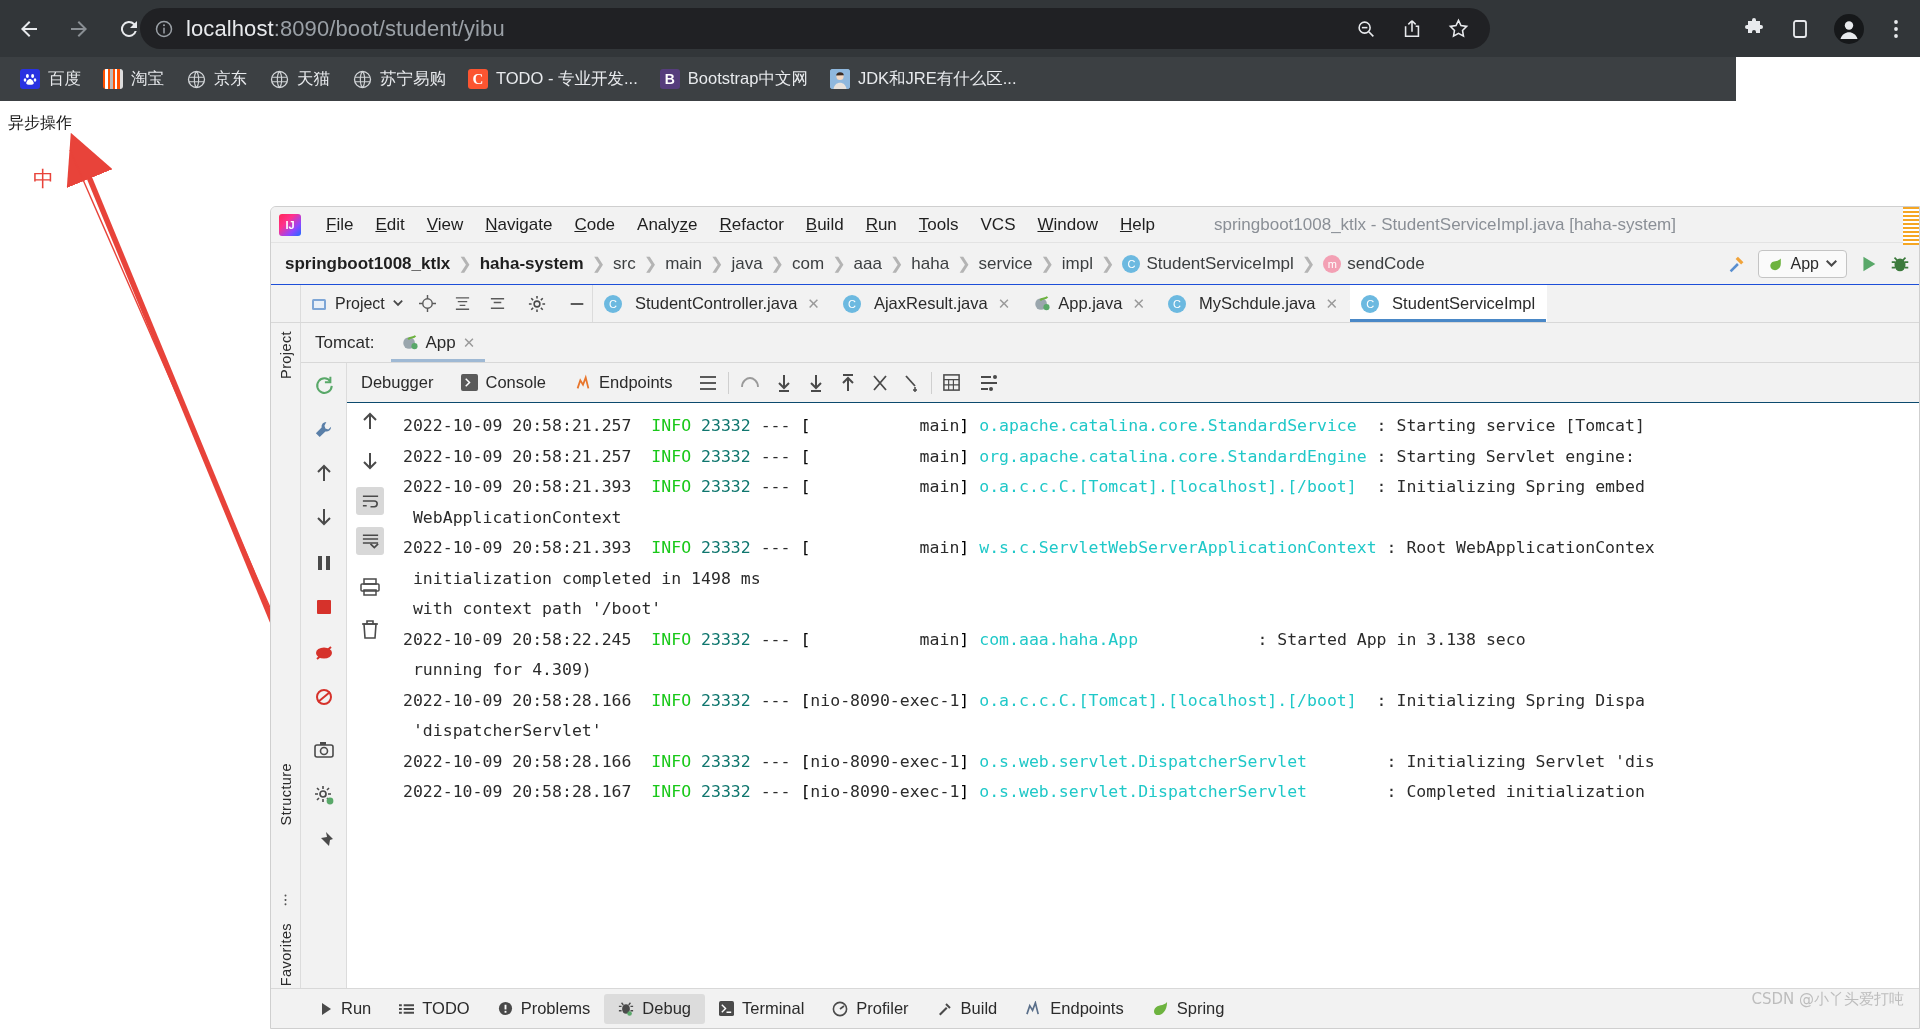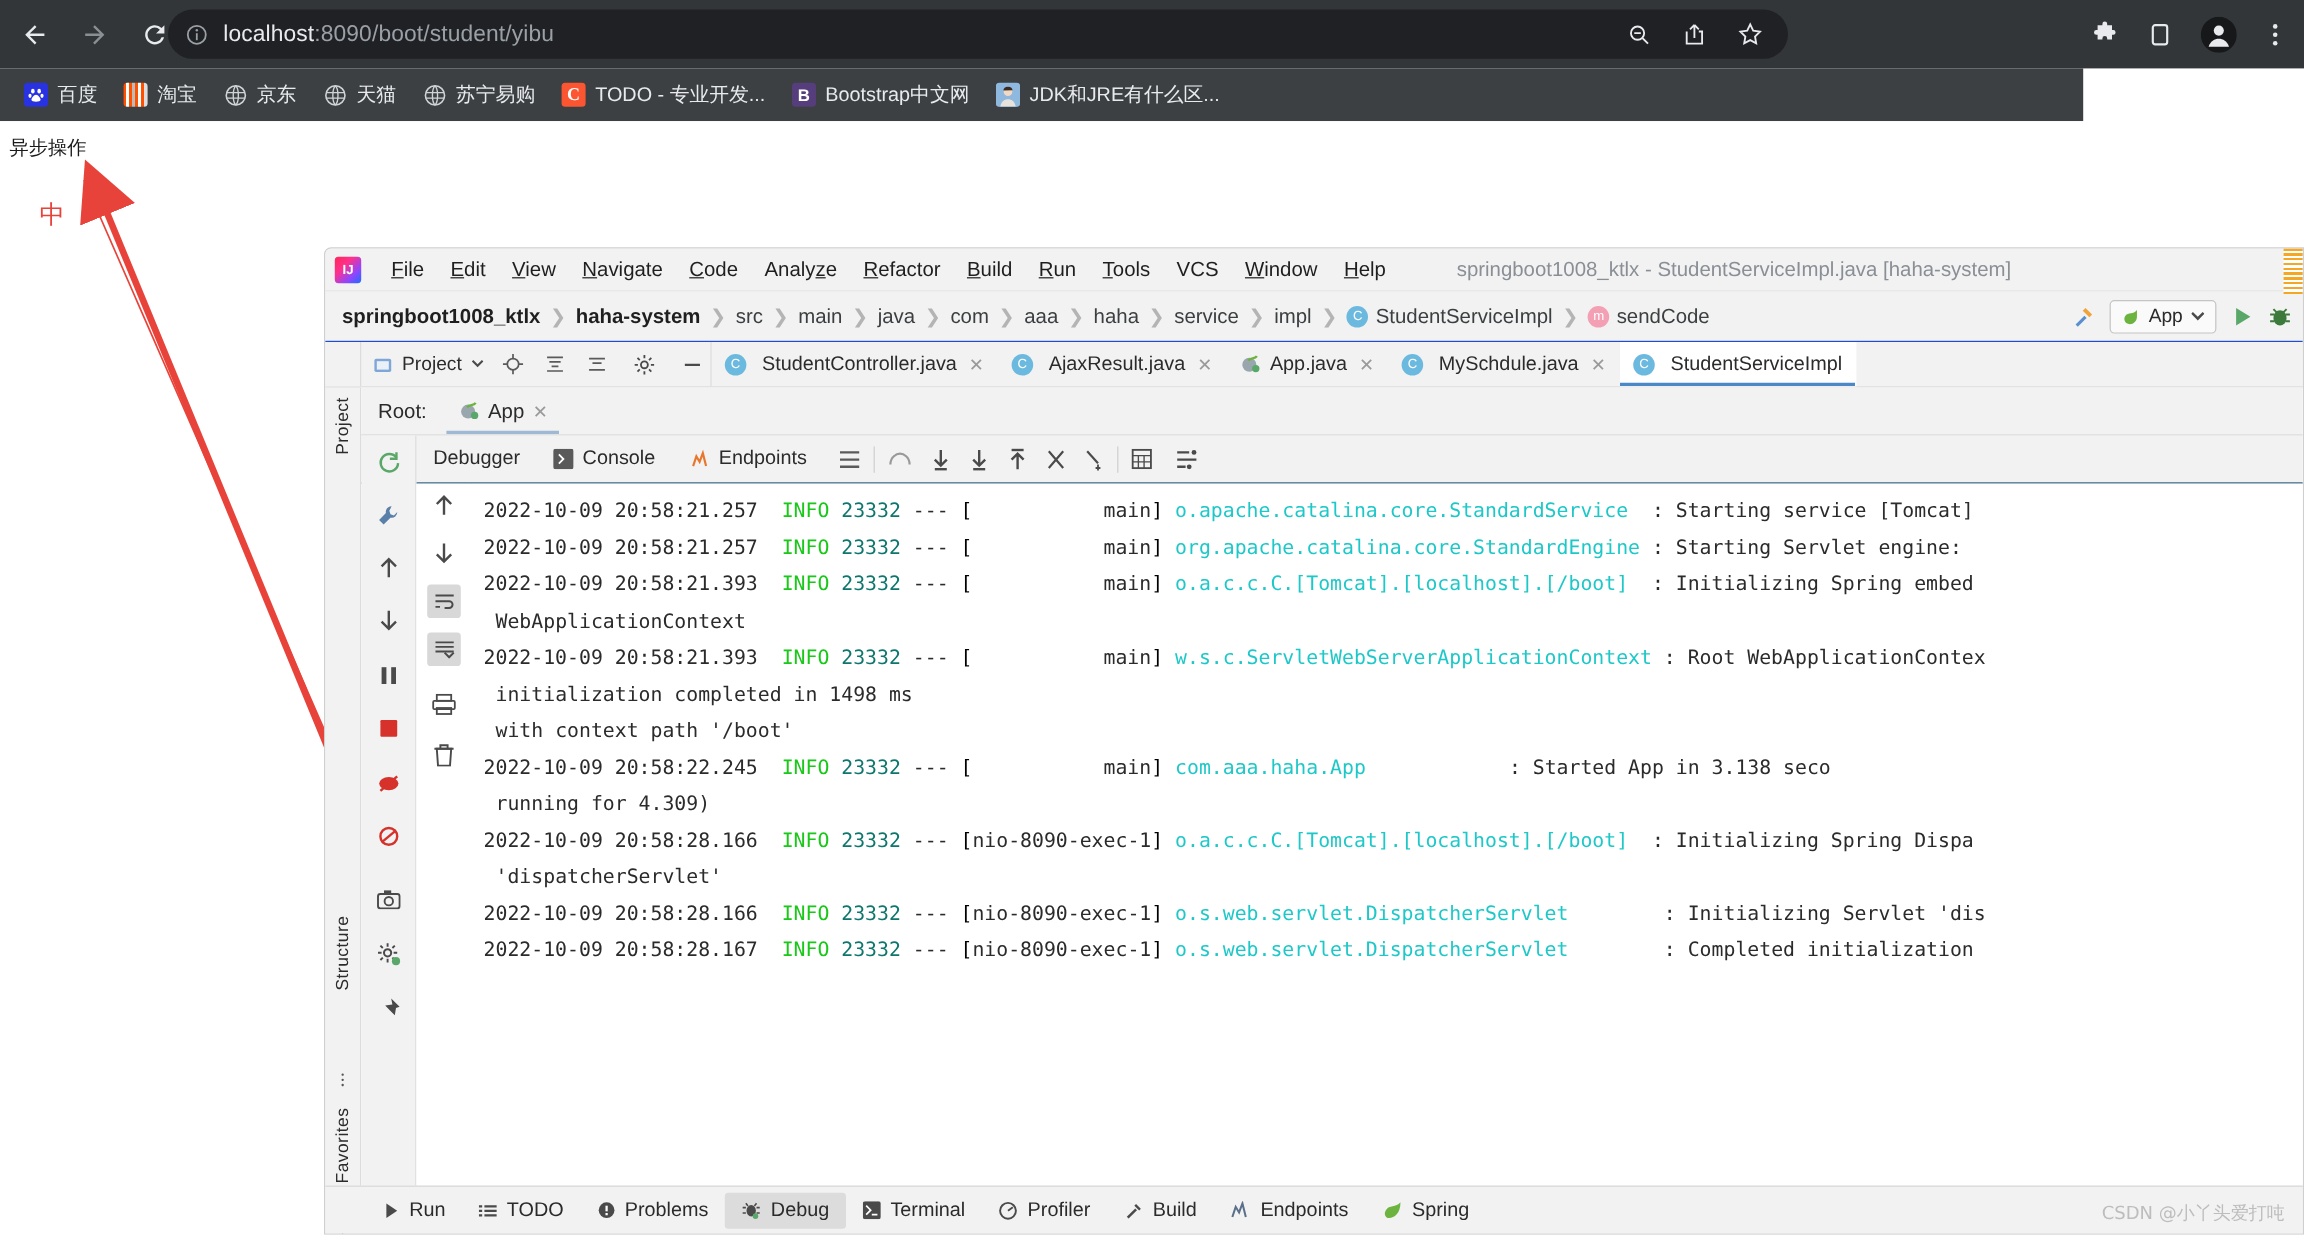--- a/index.html
+++ b/index.html
@@ -25,21 +25,21 @@
   .nav-btn svg { display: block; }
   .omnibox {
     position: absolute; left: 140px; top: 8px;
     width: 1350px; height: 41px;
     background: #202124; border-radius: 21px;
     display: flex; align-items: center; padding: 0 14px;
   }
   .omnibox .info-icon { margin-right: 12px; display: flex; }
   .url-text {
     font-family: "Liberation Sans", sans-serif;
-    font-size: 19px; color: #9aa0a6; letter-spacing: .1px;
+    font-size: 22px; color: #9aa0a6; letter-spacing: .1px;
     white-space: nowrap;
   }
   .url-text b { color: #e8eaed; font-weight: 400; }
   .omni-actions {
     position: absolute; right: 20px; top: 0; height: 41px;
     display: flex; align-items: center; gap: 24px;
   }
   .tool-icons {
     position: absolute; right: 14px; top: 8px; height: 41px;
     display: flex; align-items: center; gap: 22px;
@@ -280,21 +280,21 @@
     display: flex; align-items: center; padding-left: 34px;
   }
   .sb-item {
     display: flex; align-items: center; gap: 8px; padding: 0 14px;
     height: 30px; font-size: 16.5px; color: #2b2b2b; white-space: nowrap;
     font-family: "Liberation Sans", sans-serif;
   }
   .sb-item.active { background: #dcdcdc; border-radius: 3px; }
 
   .watermark {
-    position: absolute; right: 16px; bottom: 8px;
+    position: absolute; right: 16px; bottom: 20px;
     font-size: 15px; color: #bdbdbd; white-space: nowrap;
     font-family: "DejaVu Sans", sans-serif;
   }
   .ico { display: inline-flex; align-items: center; justify-content: center; flex: none; }
 </style>
 </head>
 <body>
 
 <div id="root">
 
@@ -633,21 +633,21 @@
       <span class="vlabel" style="top:8px">Project</span>
       <span class="vlabel" style="top:440px">Structure</span>
       <span class="vlabel" style="top:600px">Favorites</span>
       <span class="vstrip-icon" style="top:566px">⁝</span>
       <span class="vstrip-icon" style="top:700px; font-size:18px; color:#7a7a7a;">★</span>
     </div>
 
     <div class="debugpanel">
 
       <div class="debug-header">
-        <span class="debug-label">Root:</span>
+        <span class="debug-label">Tomcat:</span>
         <div class="debug-session-tab">
           <span class="ico">
             <svg width="18" height="18" viewBox="0 0 20 20">
                 <circle cx="9" cy="10" r="6.5" fill="#9aa6ad"></circle>
                 <path d="M16 2c-2 3-6 1-8 4" stroke="#6db33f" stroke-width="2.2" fill="none"></path>
                 <circle cx="15" cy="13.5" r="3.4" fill="#59a869"></circle>
               </svg>
           </span>
           <span>App</span>
           <span style="color:#9a9a9a;font-size:15px">✕</span>

